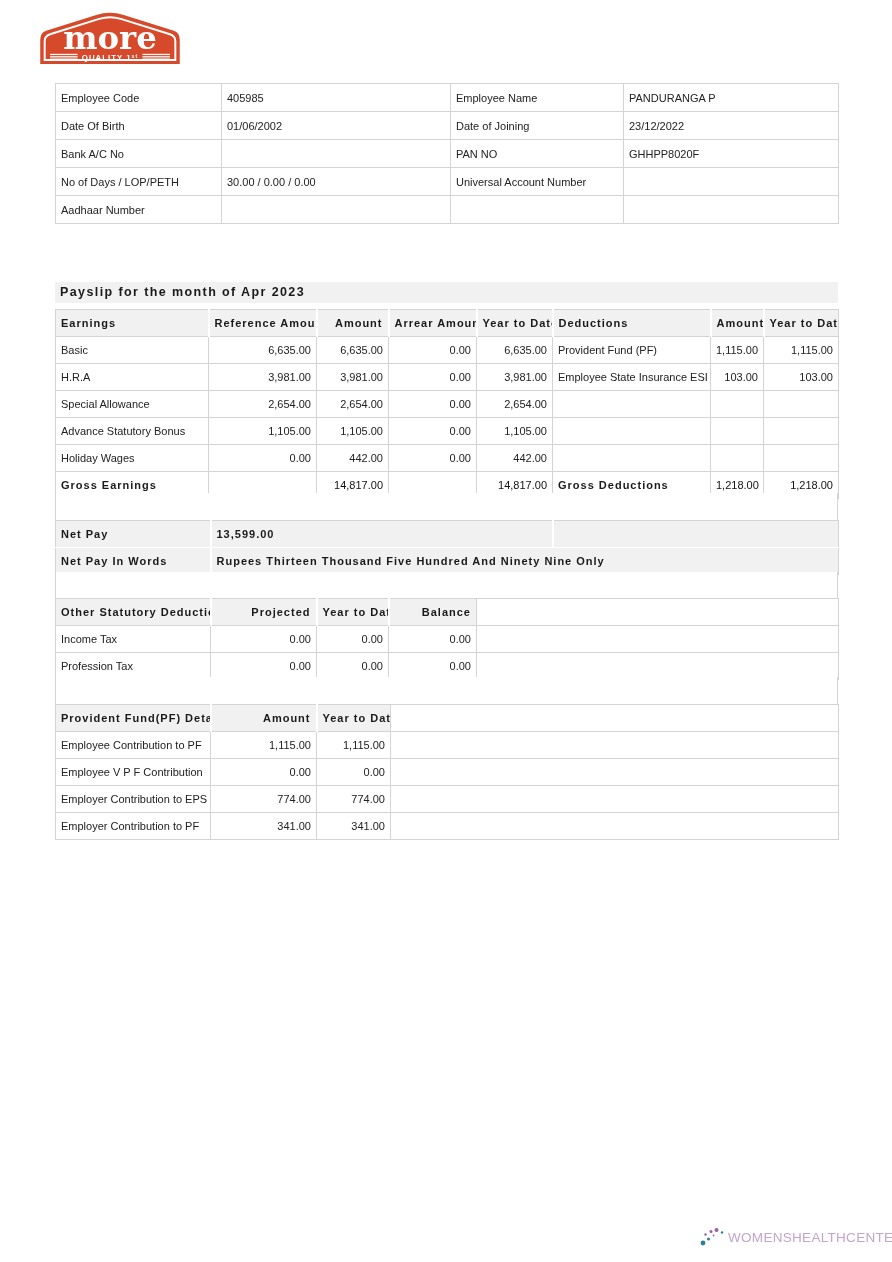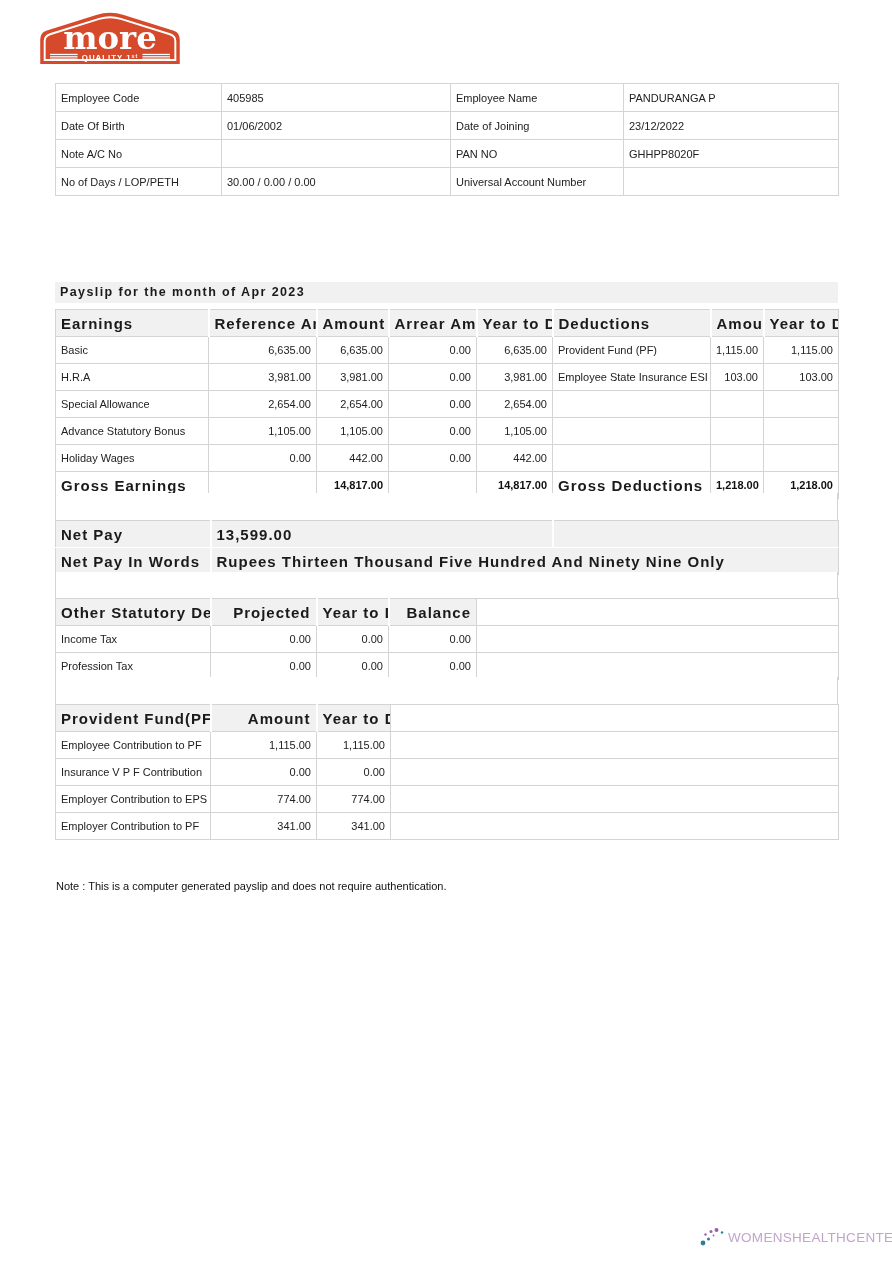--- a/index.html
+++ b/index.html
@@ -12,22 +12,22 @@
   
   .tbl { position:absolute; left:55px; }
   table { border-collapse:collapse; table-layout:fixed; width:783px; }
   td {
     border:1px solid #d4d4d4; height:26px; padding:0 5px;
     font-size:11px; color:#222; white-space:nowrap; overflow:hidden;
     background:#fff;
   }
   .info-tbl td { height:27px; }
   .num { text-align:right; }
-  .bold { font-weight:bold; color:#111; }
-  .hdr { font-weight:bold; font-size:15px; letter-spacing:1px; color:#1a1a1a; }
+  .bold { font-weight:normal; color:#111; }
+  .hdr { font-weight:bold; font-size:11px; letter-spacing:1px; color:#1a1a1a; }
   
   td.g {
     background:#f1f1f1;
     border-top:1px solid #d4d4d4; border-bottom:1px solid #d4d4d4;
     border-left:2px solid #ffffff; border-right:0 solid #ffffff;
   }
   td.g.gl { border-left:1px solid #d4d4d4; }
   td.g.gr { border-right:1px solid #d4d4d4; }
   .netpay tr:first-child td { border-bottom:1px solid #ffffff; }
   .netpay tr:last-child td { border-top:0; }
@@ -82,29 +82,35 @@
           <td>Employee Name</td>
           <td>PANDURANGA P</td>
         </tr>
         <tr>
           <td>Date Of Birth</td>
           <td>01/06/2002</td>
           <td>Date of Joining</td>
           <td>23/12/2022</td>
         </tr>
         <tr>
-          <td>Note A/C No</td>
+          <td>Bank A/C No</td>
           <td></td>
           <td>PAN NO</td>
           <td>GHHPP8020F</td>
         </tr>
         <tr>
           <td>No of Days / LOP/PETH</td>
           <td>30.00 / 0.00 / 0.00</td>
           <td>Universal Account Number</td>
+          <td></td>
+        </tr>
+        <tr>
+          <td>Aadhaar Number</td>
+          <td></td>
+          <td></td>
           <td></td>
         </tr>
       </tbody>
     </table>
   </div>
 
   <div class="titlebar" style="top:282px">Payslip for the month of Apr 2023</div>
 
   <div class="tbl" style="top:309px">
     <table>
@@ -270,42 +276,41 @@
           <td class="g gr hdr num">Year to Date</td>
           <td></td>
         </tr>
         <tr>
           <td>Employee Contribution to PF</td>
           <td class="num">1,115.00</td>
           <td class="num">1,115.00</td>
           <td></td>
         </tr>
         <tr>
-          <td>Insurance V P F Contribution</td>
+          <td>Employee V P F Contribution</td>
           <td class="num">0.00</td>
           <td class="num">0.00</td>
           <td></td>
         </tr>
         <tr>
           <td>Employer Contribution to EPS</td>
           <td class="num">774.00</td>
           <td class="num">774.00</td>
           <td></td>
         </tr>
         <tr>
           <td>Employer Contribution to PF</td>
           <td class="num">341.00</td>
           <td class="num">341.00</td>
           <td></td>
         </tr>
       </tbody>
     </table>
   </div>
 
-  <div class="note">Note : This is a computer generated payslip and does not require authentication.</div>
 
   <div class="watermark">
     <svg width="27" height="22" viewBox="0 0 27 22" style="margin-right:2px">
       <circle cx="4" cy="17" r="2.4" fill="#2e7d9a"></circle>
       <circle cx="9.5" cy="13" r="1.5" fill="#2e7d9a"></circle>
       <circle cx="6.5" cy="8.5" r="1.2" fill="#9b5fa5"></circle>
       <circle cx="12" cy="5.5" r="1.5" fill="#9b5fa5"></circle>
       <circle cx="17.5" cy="4" r="2" fill="#9b5fa5"></circle>
       <circle cx="23" cy="6.5" r="1.2" fill="#2e7d9a"></circle>
       <circle cx="14.5" cy="9.5" r="0.9" fill="#9b5fa5"></circle>

